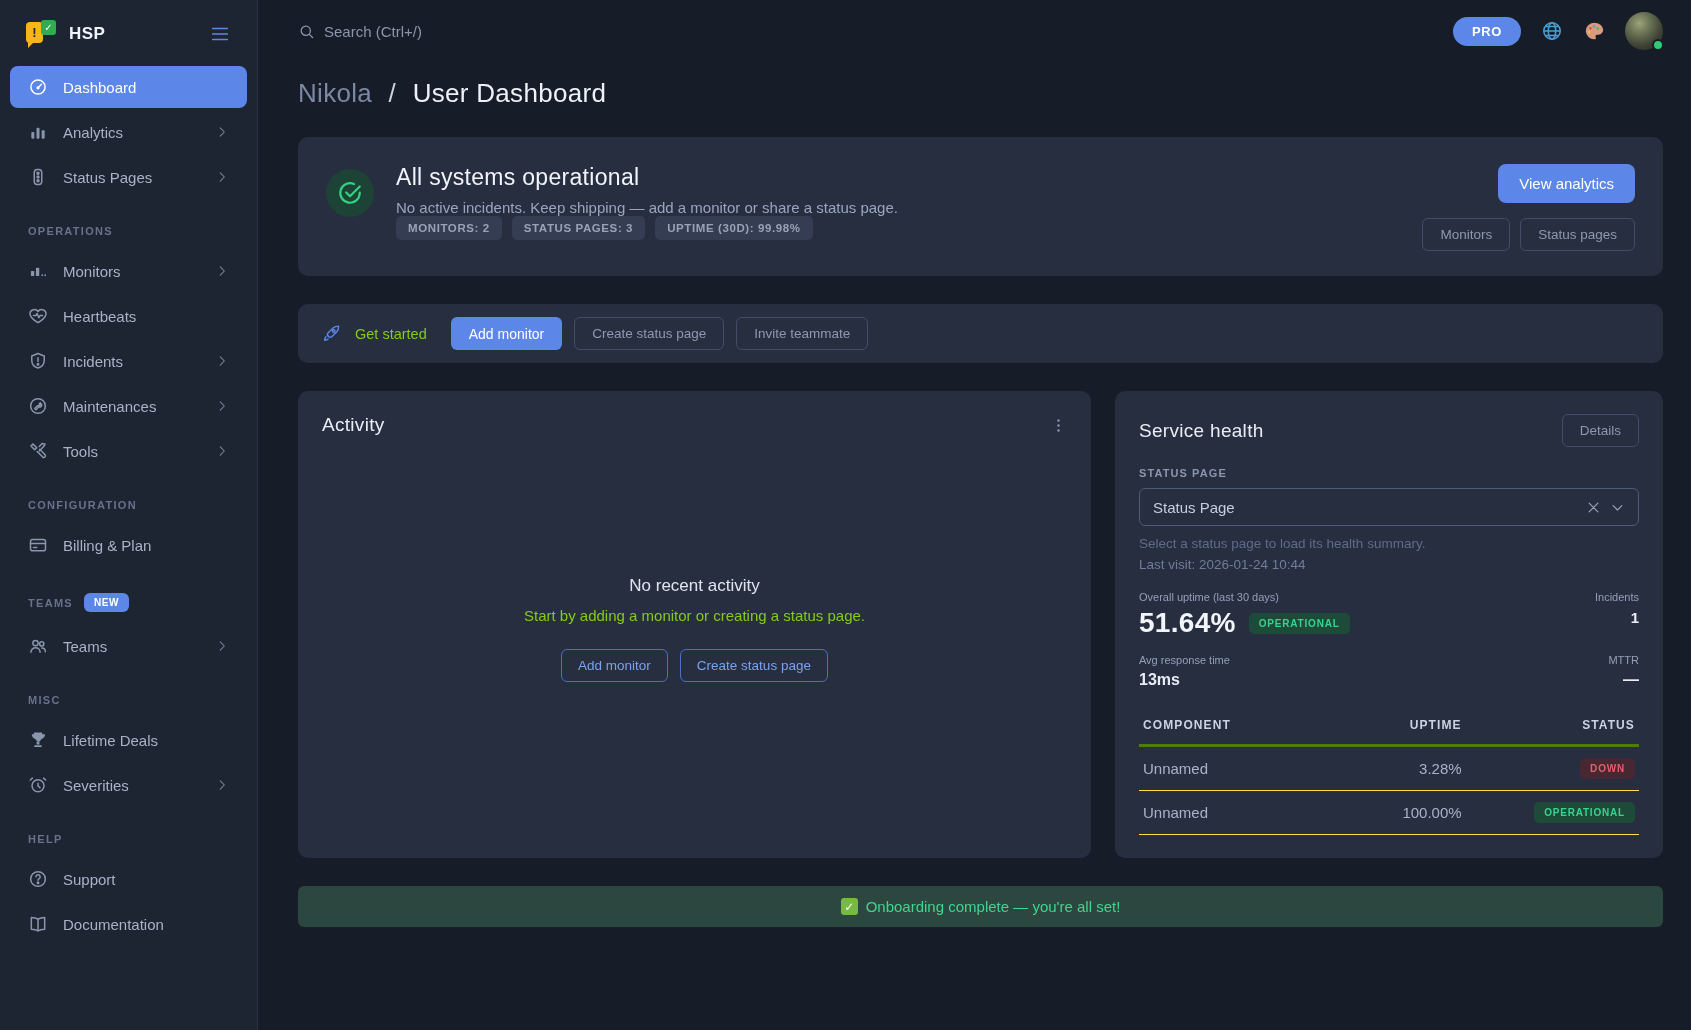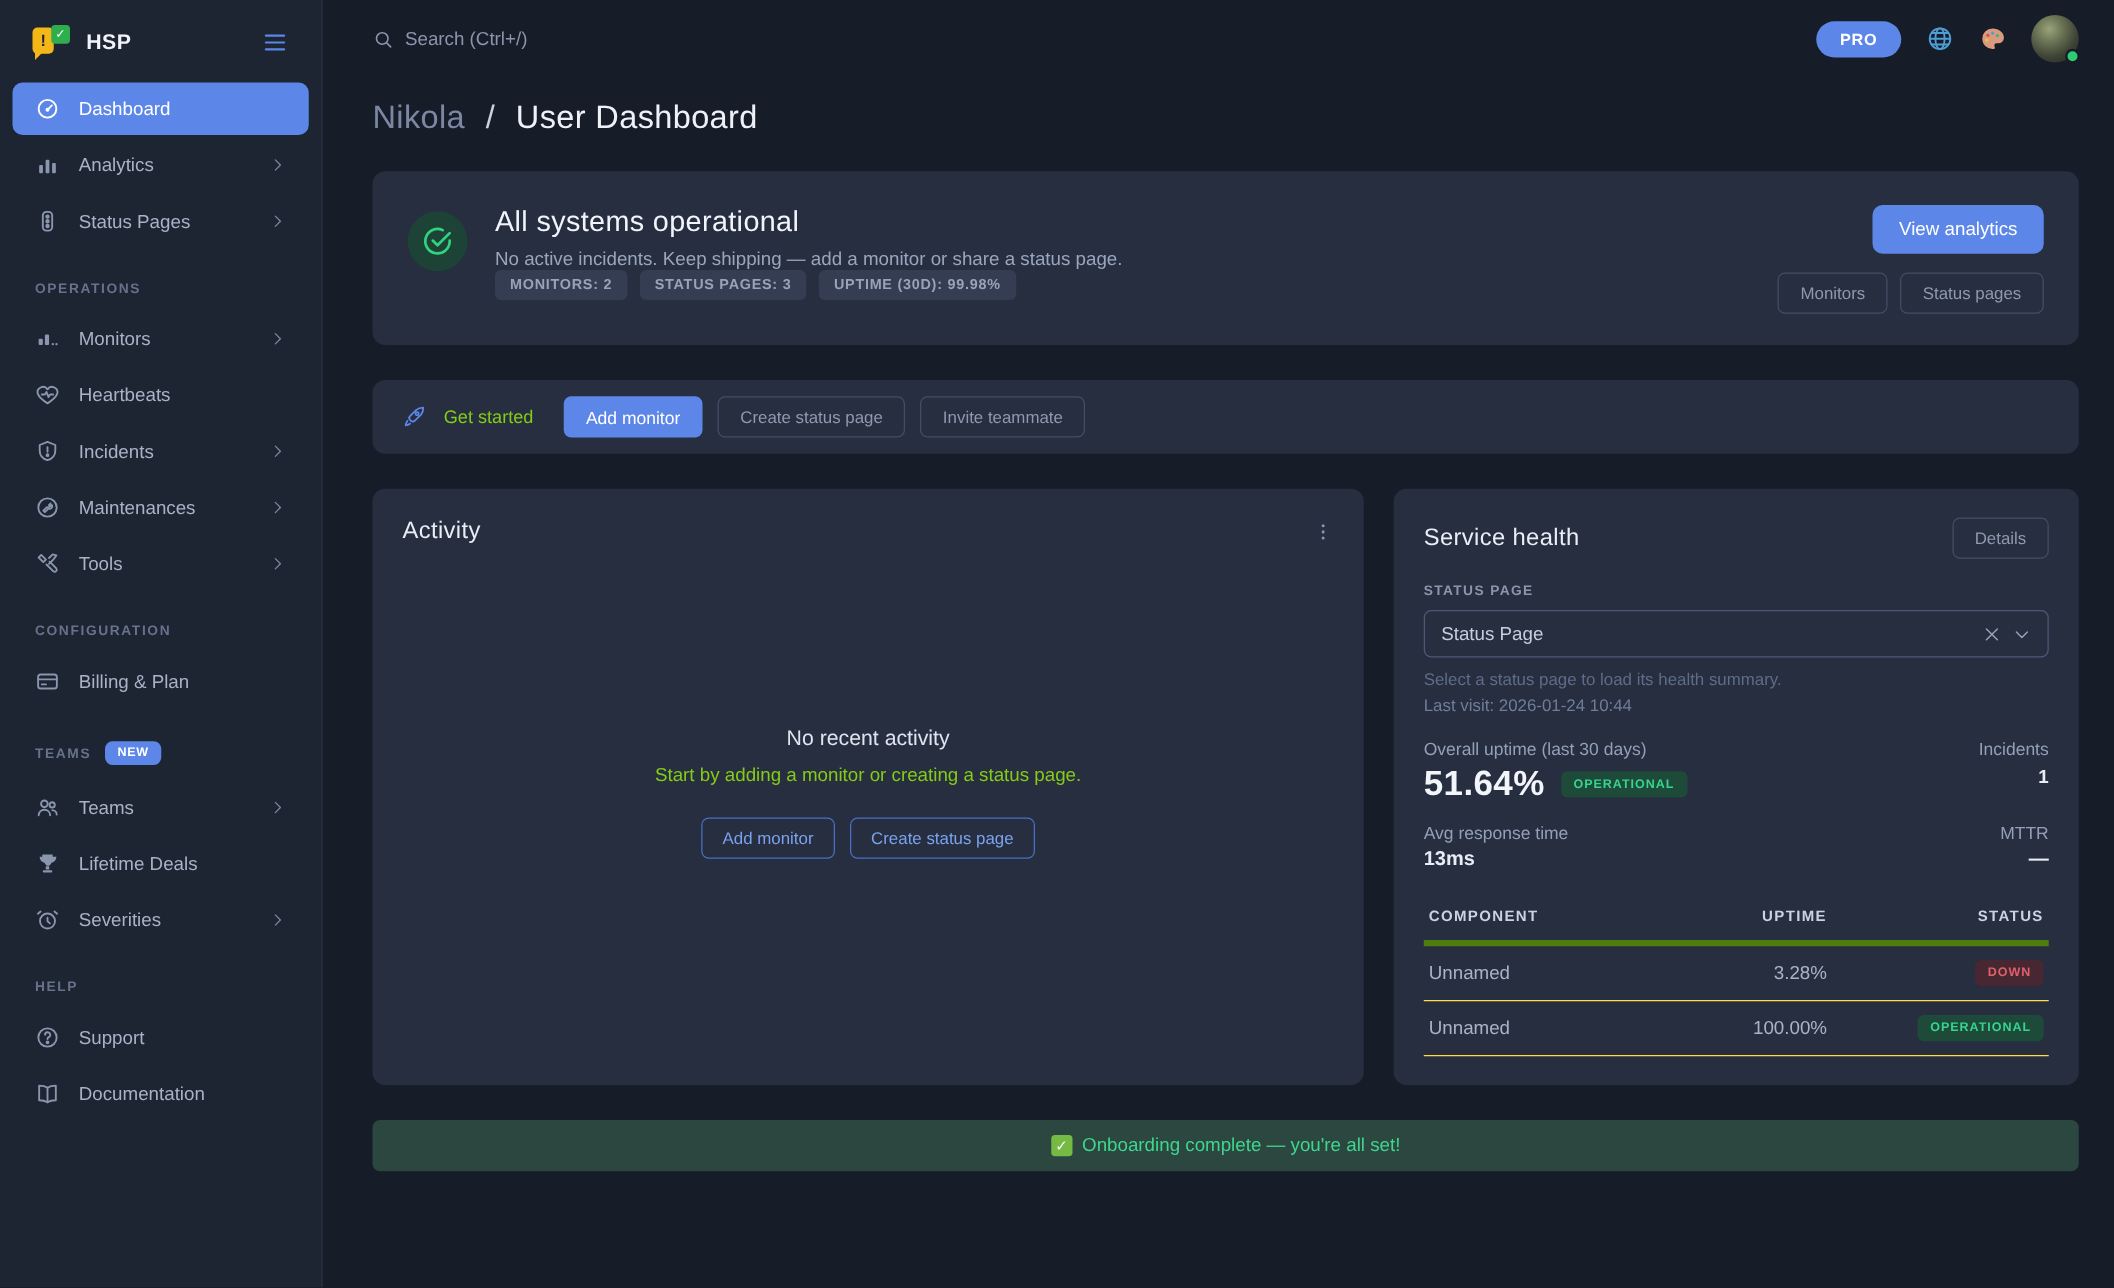--- a/index.html
+++ b/index.html
@@ -101,37 +101,37 @@
   .field-label { font-size:11px; letter-spacing:1.1px; color:#8b96ac; font-weight:700; margin:20px 0 9px; }
   .select { display:flex; align-items:center; border:1px solid #4d5a78; border-radius:6px;
     height:38px; padding:0 13px; color:#c6cddd; font-size:15px; cursor:pointer; }
   .select-icons { margin-left:auto; display:flex; align-items:center; gap:9px; color:#9aa5bb; }
   .select-icons span { display:flex; cursor:pointer; }
   .select-icons svg { width:15px; height:15px; }
   .hint { font-size:13.5px; color:#5f6c88; margin-top:10px; }
   .lastvisit { font-size:13.5px; color:#707d99; margin-top:6px; }
   .stats-row { display:flex; justify-content:space-between; align-items:flex-start; margin-top:19px; }
   .stats-row.second { margin-top:15px; }
-  .stat-label { font-size:14px; color:#93a0b8; }
+  .stat-label { font-size:11px; color:#93a0b8; }
   .stat-main { display:flex; align-items:center; gap:13px; margin-top:4px; }
   .stat-big { font-size:28px; font-weight:600; color:#f2f5fa; letter-spacing:.3px; }
   .status-pill { font-size:10px; font-weight:700; letter-spacing:.8px; padding:5px 10px; border-radius:5px; }
   .status-pill.operational { background:#1e4a3a; color:#35d58e; }
   .status-pill.down { background:#472732; color:#e0606a; }
   .stat-right { text-align:right; }
   .stat-val { font-size:15px; font-weight:700; color:#e8edf5; margin-top:6px; }
   .resp-val { font-size:16px; font-weight:700; color:#e8edf5; margin-top:5px; }
 
   .comp-table { margin-top:18px; }
   .trow { display:grid; grid-template-columns:1.15fr 1fr .85fr; align-items:center;
     padding:11px 4px; border-bottom:1px solid #fde047; font-size:15px; color:#aab3c5; }
   .trow .c2 { text-align:right; padding-right:34px; }
   .trow .c3 { display:flex; justify-content:flex-end; }
   .trow.thead { font-size:12px; font-weight:700; letter-spacing:1.1px; color:#ccd3e0;
-    border-bottom:5px solid #4d7c0f; padding-bottom:12px; }
+    border-bottom:3px solid #4d7c0f; padding-bottom:12px; }
   .trow.thead .c3 { color:#ccd3e0; }
 
   
   .banner { margin-top:28px; background:#2b473f; border-radius:6px; padding:12px;
     display:flex; align-items:center; justify-content:center; gap:8px;
     color:#3fd68f; font-size:15px; }
   .banner-check { width:17px; height:17px; background:#76b943; border-radius:3px; color:#fff;
     font-size:12px; font-weight:800; display:flex; align-items:center; justify-content:center; }
 </style>
 </head>
@@ -290,20 +290,23 @@
               <circle cx="16.5" cy="9.5" r="2.5"></circle>
               <path d="M16.5 14.5c2.5 0 4.3 1.9 4.3 4.3"></path>
             </svg>
           </span>
           <span>Teams</span>
           <span class="chev">
             <svg viewBox="0 0 24 24" fill="none" stroke="currentColor" stroke-width="1.8" stroke-linecap="round" stroke-linejoin="round">
               <path d="M9 5l7 7-7 7"></path>
             </svg>
           </span>
+        </div>
+        <div class="nav-header">
+          <span>MISC</span>
         </div>
         <div class="nav-item">
           <span class="ico">
             <svg viewBox="0 0 24 24" fill="currentColor">
               <path d="M7 3h10v2.2h3.5c0 3.2-2.1 5.3-4.7 5.8-.7 1.6-1.8 2.6-2.3 3h-2c-.5-.4-1.6-1.4-2.3-3C6.6 10.5 4.5 8.4 4.5 5.2H7V3z"></path>
               <rect x="10.3" y="14.5" width="3.4" height="3" rx=".5"></rect>
               <rect x="7.5" y="18.2" width="9" height="2.3" rx=".8"></rect>
             </svg>
           </span>
           <span>Lifetime Deals</span>

